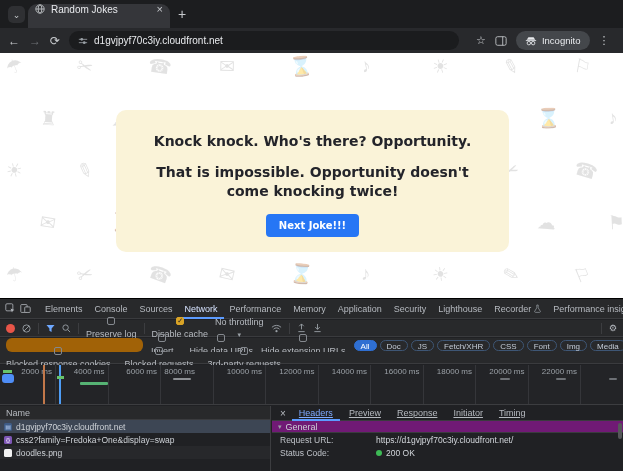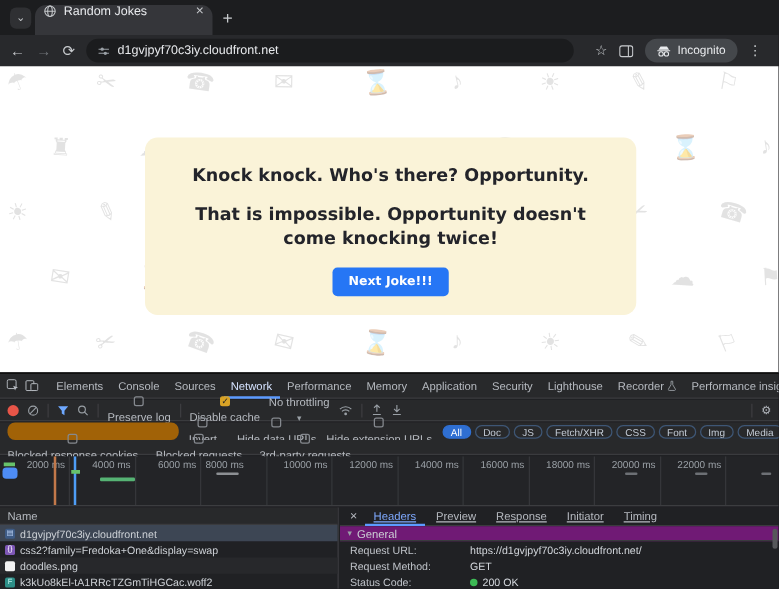--- a/index.html
+++ b/index.html
@@ -396,24 +396,20 @@
               <span>d1gvjpyf70c3iy.cloudfront.net</span>
             </div>
             <div class="req-row">
               <span class="ric css">{}</span>
               <span>css2?family=Fredoka+One&amp;display=swap</span>
             </div>
             <div class="req-row odd">
               <span class="ric img"></span>
               <span>doodles.png</span>
             </div>
-            <div class="req-row">
-              <span class="ric font">F</span>
-              <span>k3kUo8kEl-tA1RRcTZGmTiHGCac.woff2</span>
-            </div>
           </div>
       </div>
       <div id="detail-panel">
         <div id="detail-tabs">
           <span id="detail-close">×</span>
         <span class="detab active">Headers</span>
             <span class="detab">Preview</span>
             <span class="detab">Response</span>
             <span class="detab">Initiator</span>
             <span class="detab">Timing</span>
@@ -423,26 +419,20 @@
           <span>General</span>
         </div>
         <div id="detail-fields">
             <div class="fld">
               <span class="lbl">Request URL:</span>
               <span class="val">
                 <span>https://d1gvjpyf70c3iy.cloudfront.net/</span>
               </span>
             </div>
             <div class="fld">
-              <span class="lbl">Request Method:</span>
-              <span class="val">
-                <span>GET</span>
-              </span>
-            </div>
-            <div class="fld">
               <span class="lbl">Status Code:</span>
               <span class="val">
                 <span class="status-dot" style="background: rgb(61, 186, 85);"></span>
                 <span>200 OK</span>
               </span>
             </div>
           </div>
         <div id="scrollthumb"></div>
       </div>
     </div>

